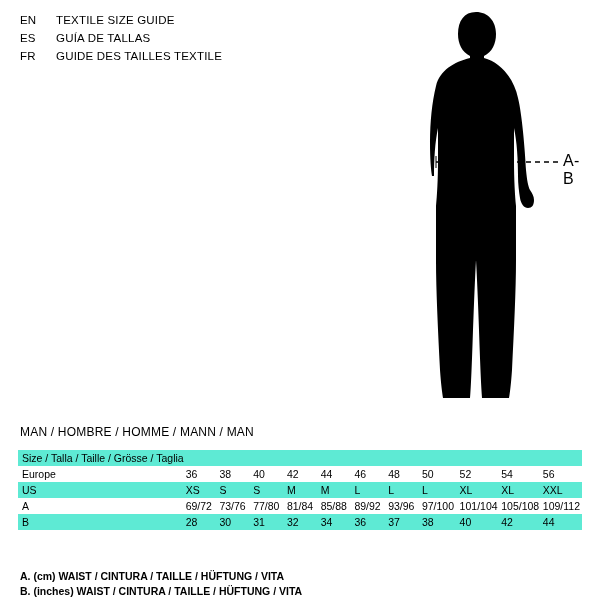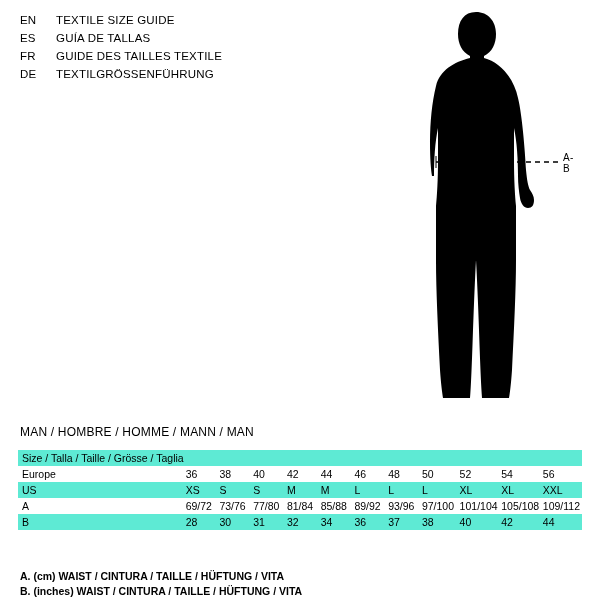--- a/index.html
+++ b/index.html
@@ -59,21 +59,21 @@
     top: 10px;
     width: 180px;
     height: 400px;
   }
   .figure-wrap svg { display: block; }
 
   .ab-label {
     position: absolute;
     left: 563px;
     top: 152px;
-    font-size: 10px;
+    font-size: 16px;
     letter-spacing: 0.3px;
   }
 
   
   .table-title {
     position: absolute;
     left: 20px;
     top: 425px;
     font-size: 12px;
     font-weight: normal;
@@ -128,24 +128,20 @@
       <span class="lang-code">EN</span>
       <span class="lang-name">TEXTILE SIZE GUIDE</span>
     </div>
     <div class="lang-row">
       <span class="lang-code">ES</span>
       <span class="lang-name">GUÍA DE TALLAS</span>
     </div>
     <div class="lang-row">
       <span class="lang-code">FR</span>
       <span class="lang-name">GUIDE DES TAILLES TEXTILE</span>
-    </div>
-    <div class="lang-row">
-      <span class="lang-code">DE</span>
-      <span class="lang-name">TEXTILGRÖSSENFÜHRUNG</span>
     </div>
   </div>
 
 
   <div class="figure-wrap">
     <svg width="180" height="400" viewBox="0 0 180 400">
 
       <path fill="#000000" d="M66,2 C78,2 86,11 86,24 C86,34 82,42 74,46 L74,50 L60,50 L60,46 C52,42 48,34 48,24 C48,11 54,2 66,2 Z"></path>
 
       <path fill="#000000" d="

